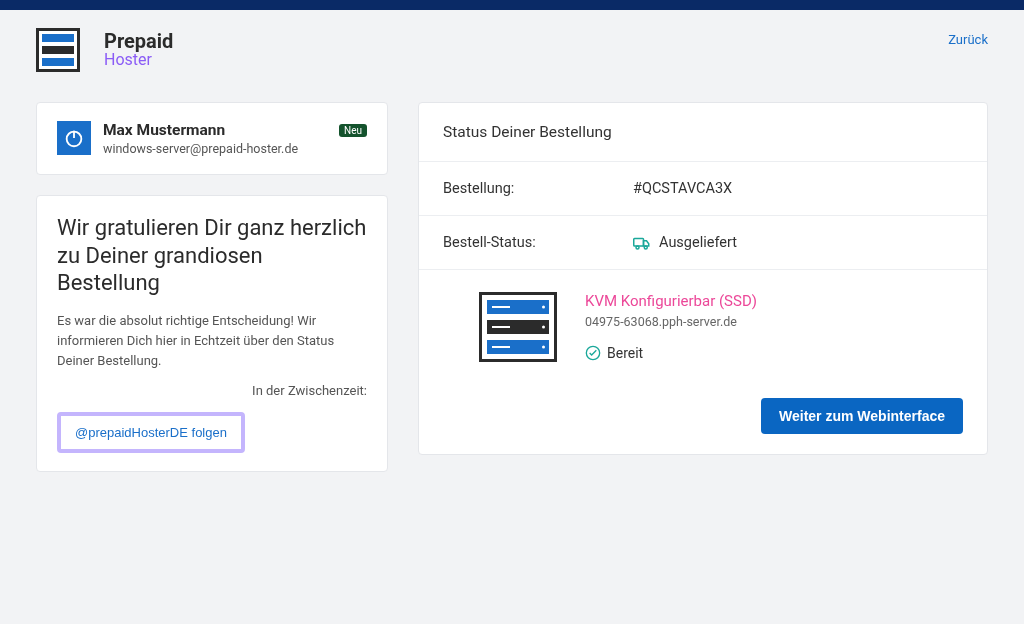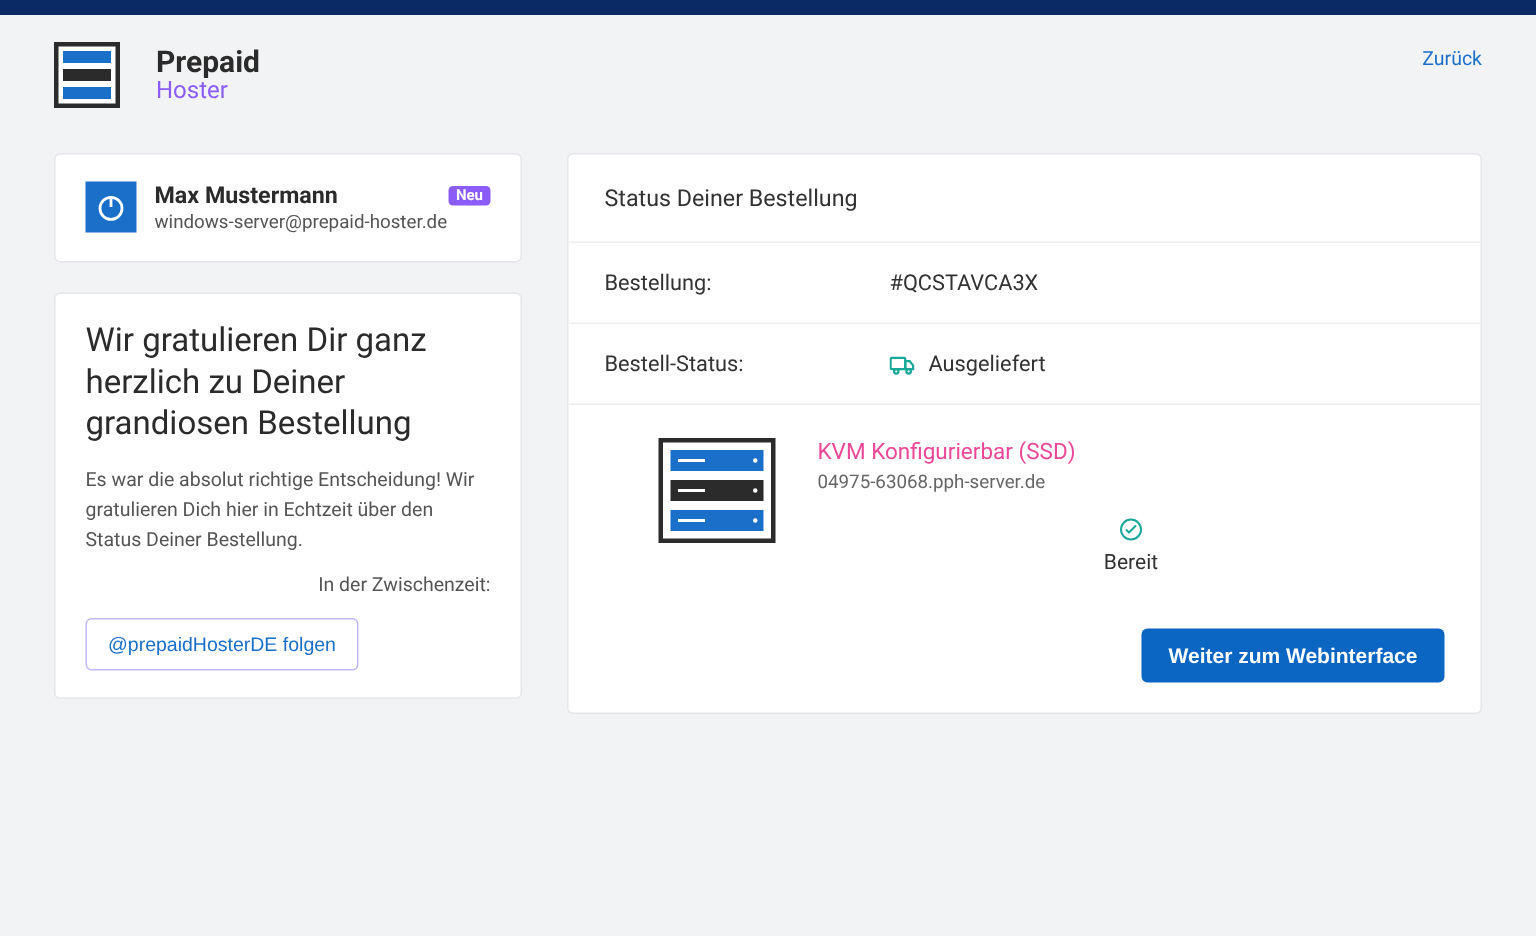--- a/index.html
+++ b/index.html
@@ -44,21 +44,21 @@
     font-size: 13px;
     text-decoration: none;
     margin-top: 4px;
   }
   .container {
     display: flex;
     gap: 30px;
     padding: 20px 36px 30px 36px;
     align-items: flex-start;
   }
-  .left-col { width: 312px; flex-shrink: 0; }
+  .left-col { width: 352px; flex-shrink: 0; }
   .right-col { flex: 1; }
   .card {
     background: #fff;
     border: 1px solid #e4e6ea;
     border-radius: 4px;
     margin-bottom: 20px;
   }
   .card-pad { padding: 18px 20px; }
   .user-row {
     display: flex;
@@ -78,24 +78,24 @@
   .user-info { flex: 1; }
   .user-name {
     font-weight: 700;
     font-size: 15.5px;
     color: #2b2b2b;
     display: flex;
     align-items: center;
     justify-content: space-between;
   }
   .badge-new {
-    background: #8b5cf6;
+    background: #14532d;
     color: #fff;
     font-size: 10px;
-    font-weight: 700;
+    font-weight: 400;
     padding: 1px 5px;
     border-radius: 3px;
   }
   .user-email {
     font-size: 12.5px;
     color: #555;
     margin-top: 2px;
   }
   .congrats-title {
     font-size: 22px;
@@ -111,21 +111,21 @@
     margin-bottom: 12px;
   }
   .meanwhile {
     font-size: 13px;
     color: #555;
     margin-bottom: 14px;
     text-align: right;
   }
   .btn-outline {
     display: inline-block;
-    border: 1px solid #c4b5fd;
+    border: 4px solid #c4b5fd;
     border-radius: 4px;
     padding: 9px 14px;
     font-size: 13px;
     color: #1a6fc9;
     background: #fff;
     cursor: pointer;
   }
   .footer {
     text-align: center;
     font-size: 13px;
@@ -192,21 +192,20 @@
   }
   .product-info { flex: 1; }
   .product-name { font-size: 15px; color: #ec4899; margin-bottom: 4px; }
   .product-host { font-size: 12.5px; color: #666; margin-bottom: 16px; }
   .product-status {
     display: flex;
     align-items: center;
     gap: 6px;
     color: #333;
     font-size: 14px;
-    flex-direction: column;
   }
   .product-status .check { color: #1aa89a; display:inline-flex; }
   .action-row {
     padding: 14px 24px 20px 24px;
     display: flex;
     justify-content: flex-end;
   }
   .btn-primary {
     background: #0a66c2;
     color: #fff;
@@ -255,21 +254,21 @@
             <span>Max Mustermann</span>
             <span class="badge-new">Neu</span>
           </div>
           <div class="user-email">windows-server@prepaid-hoster.de</div>
         </div>
       </div>
     </div>
 
     <div class="card card-pad">
       <div class="congrats-title">Wir gratulieren Dir ganz herzlich zu Deiner grandiosen Bestellung</div>
-      <div class="congrats-text">Es war die absolut richtige Entscheidung! Wir gratulieren Dich hier in Echtzeit über den Status Deiner Bestellung.</div>
+      <div class="congrats-text">Es war die absolut richtige Entscheidung! Wir informieren Dich hier in Echtzeit über den Status Deiner Bestellung.</div>
       <div class="meanwhile">In der Zwischenzeit:</div>
       <button class="btn-outline">@prepaidHosterDE folgen</button>
     </div>
 
 
   </div>
 
   <div class="right-col">
     <div class="card status-card">
 

